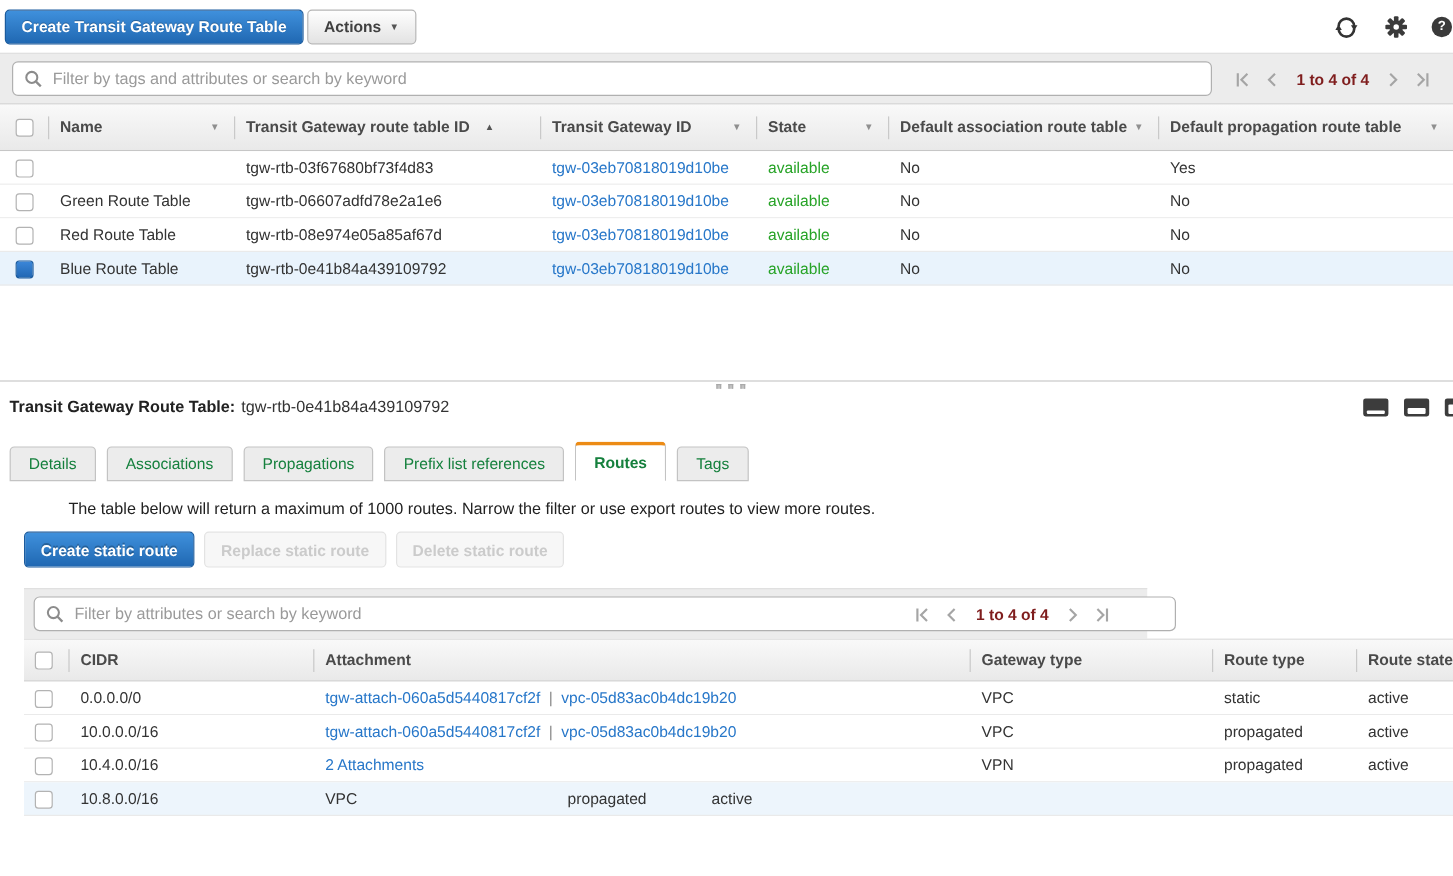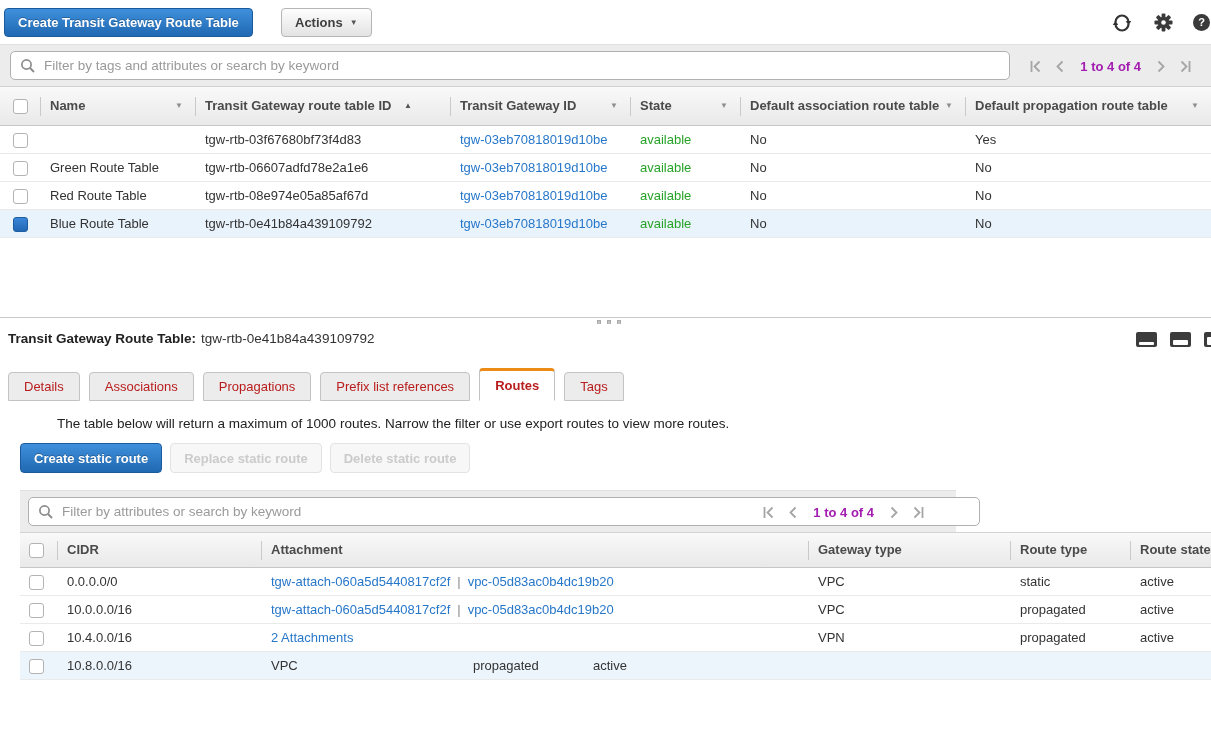--- a/index.html
+++ b/index.html
@@ -25,21 +25,21 @@
   .strip { background:#ececec; border-top:1px solid #e0e0e0; }
   .search-box { position:absolute; background:#fff; border:1px solid #b0b0b0; border-radius:5px; height:29px; }
   .search-box svg { position:absolute; left:9px; top:6px; }
   .search-box input { position:absolute; left:0; top:0; width:100%; height:100%;
     border:none; outline:none; background:transparent; padding-left:33px;
     font-family:"Liberation Sans",sans-serif; font-size:13.5px; color:#a16207; }
   .search-box input::placeholder { color:#9a9a9a; }
 
   
   .pager { position:absolute; display:flex; align-items:center; gap:13px; }
-  .pager .pg-label { font-weight:bold; color:#a21caf; padding:0 2px; }
+  .pager .pg-label { font-weight:bold; color:#7f1d1d; padding:0 2px; }
   .pg-btn { display:inline-flex; cursor:pointer; }
 
   
   .thead { position:absolute; display:flex;
     background:linear-gradient(#f9f9f9,#e9e9e9);
     border-top:1px solid #d2d2d2; border-bottom:1px solid #c6c6c6; }
   .th { position:relative; font-weight:bold; color:#4a4a4a; padding-left:10px; white-space:nowrap; }
   .vline { position:absolute; left:0; width:1px; background:#c9c9c9; }
   .car { font-size:8px; color:#8f8f8f; position:absolute; right:12px; }
   .car.asc { position:static; display:inline-block; margin-left:9px; color:#555; vertical-align:2px; }
@@ -68,37 +68,37 @@
   .pane-divider { position:absolute; left:0; top:317px; width:1211px; height:1px; background:#c9c9c9; }
   .handle-dots { position:absolute; display:flex; gap:6px; cursor:row-resize; }
   .handle-dots i { width:4px; height:4px; background:#c2c2c2; border:1px solid #aaa; border-bottom:none; }
   .title-label { font-weight:bold; font-size:13.5px; color:#222; }
   .title-value { font-size:13.5px; color:#333; margin-left:5px; }
   .pic { width:21px; height:15px; background:#3c3c3c; border-radius:2px; position:relative; cursor:pointer; }
   .pic i { position:absolute; left:3px; right:3px; bottom:2px; background:#fff; border-radius:1px; }
 
   .tabs { position:absolute; display:flex; align-items:flex-end; gap:9px; }
   .tab { height:29px; line-height:27px; padding:0 15px; background:#ececec;
-         border:1px solid #c3c3c3; border-radius:4px 4px 0 0; color:#b91c1c; cursor:pointer; white-space:nowrap; }
+         border:1px solid #c3c3c3; border-radius:4px 4px 0 0; color:#15803d; cursor:pointer; white-space:nowrap; }
   .tab.active { height:33px; line-height:29px; background:#fff;
          border-top:3px solid #ec8b15; border-bottom:1px solid #fff; font-weight:bold; }
 
   .note { position:absolute; font-size:13.5px; color:#222;margin-left:37px; }
 
   .clip { position:absolute; overflow:hidden; }
   .help { width:17px; height:17px; border-radius:50%; background:#3a3a3a; color:#fff;
           font-weight:bold; font-size:11px; text-align:center; line-height:17px; cursor:pointer; }
   .icon-btn { cursor:pointer; display:inline-flex; }
 </style>
 </head>
 <body>
 
 <div class="abs" style="left:0;top:0;width:1211px;height:44px;background:#fff;">
   <button class="btn btn-primary abs" style="left:4px;top:8px;">Create Transit Gateway Route Table</button>
-  <button class="btn btn-secondary abs" style="left:281px;top:8px;">
+  <button class="btn btn-secondary abs" style="left:256px;top:8px;">
     <span>Actions</span>
     <span class="caret">▼</span>
   </button>
   <span class="icon-btn abs" style="left:1112px;top:13px;">
     <svg width="20" height="20" viewBox="0 0 20 20">
       <path d="M3.5,9 A6.5,6.5 0 0 1 16.5,9" fill="none" stroke="#333" stroke-width="2.2"></path>
       <polygon points="13.8,8 19.2,8 16.5,12.6" fill="#333"></polygon>
       <path d="M16.5,11 A6.5,6.5 0 0 1 3.5,11" fill="none" stroke="#333" stroke-width="2.2"></path>
       <polygon points="0.8,12 6.2,12 3.5,7.4" fill="#333"></polygon>
     </svg>

